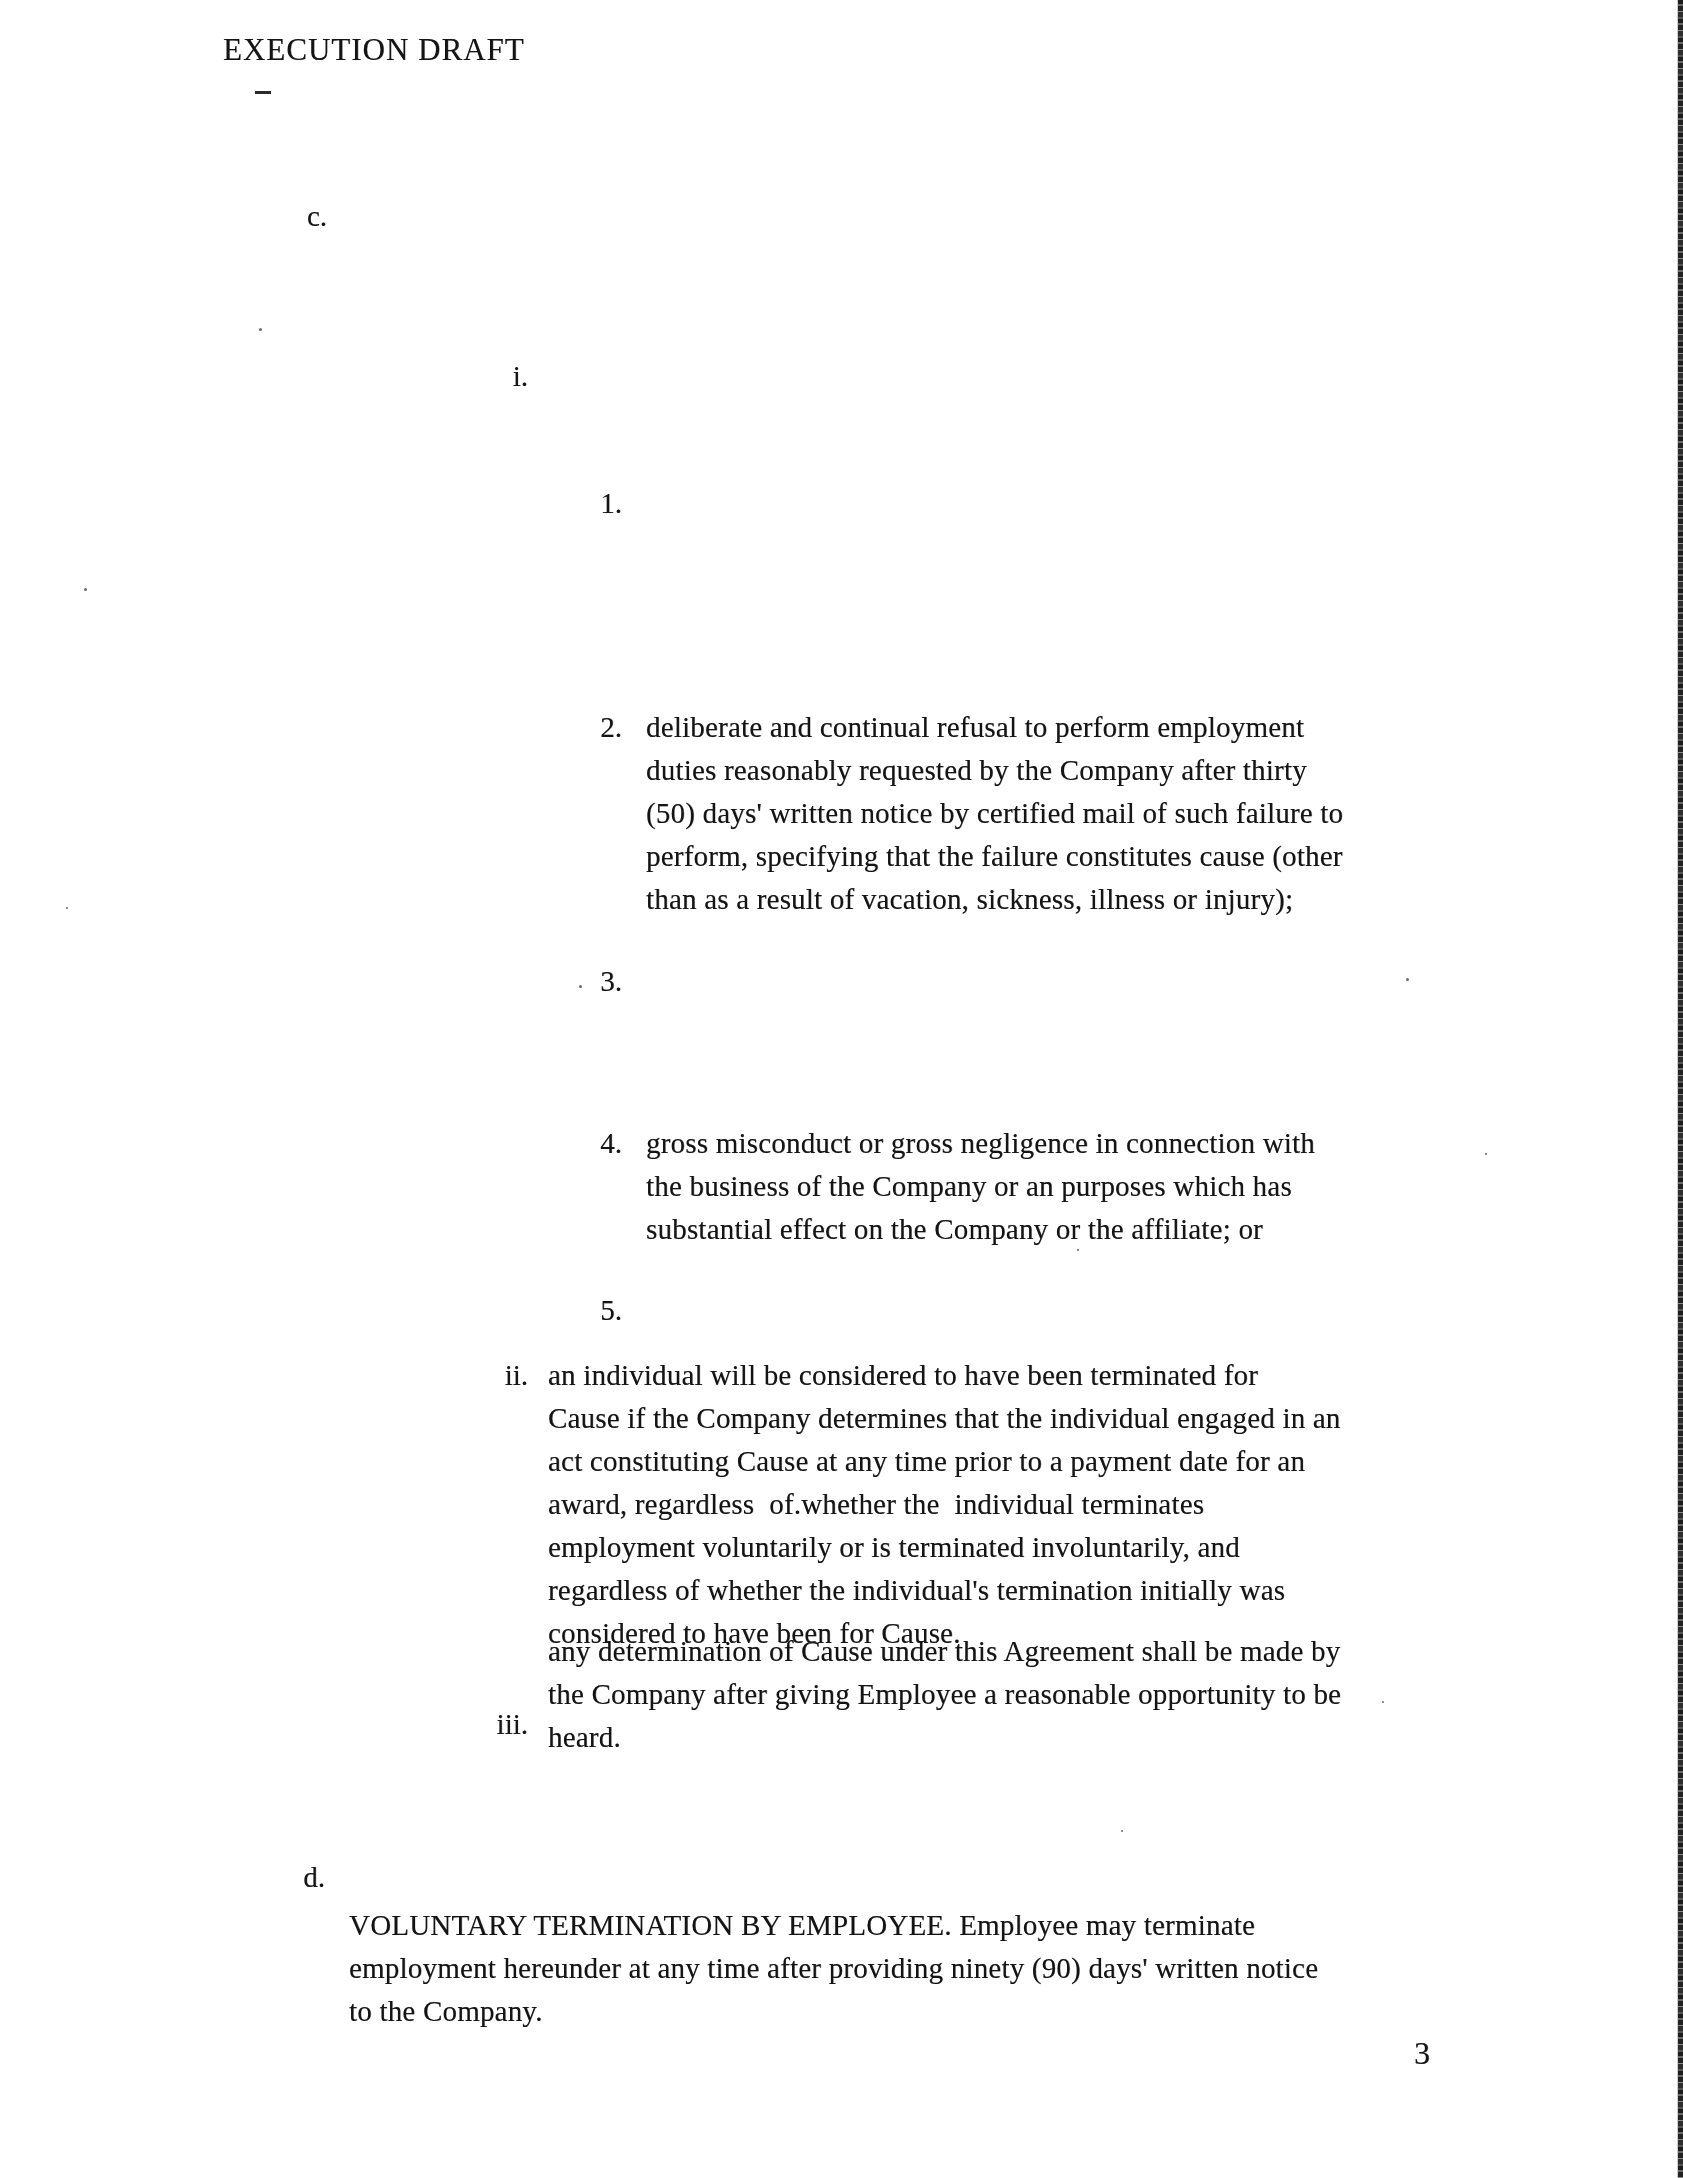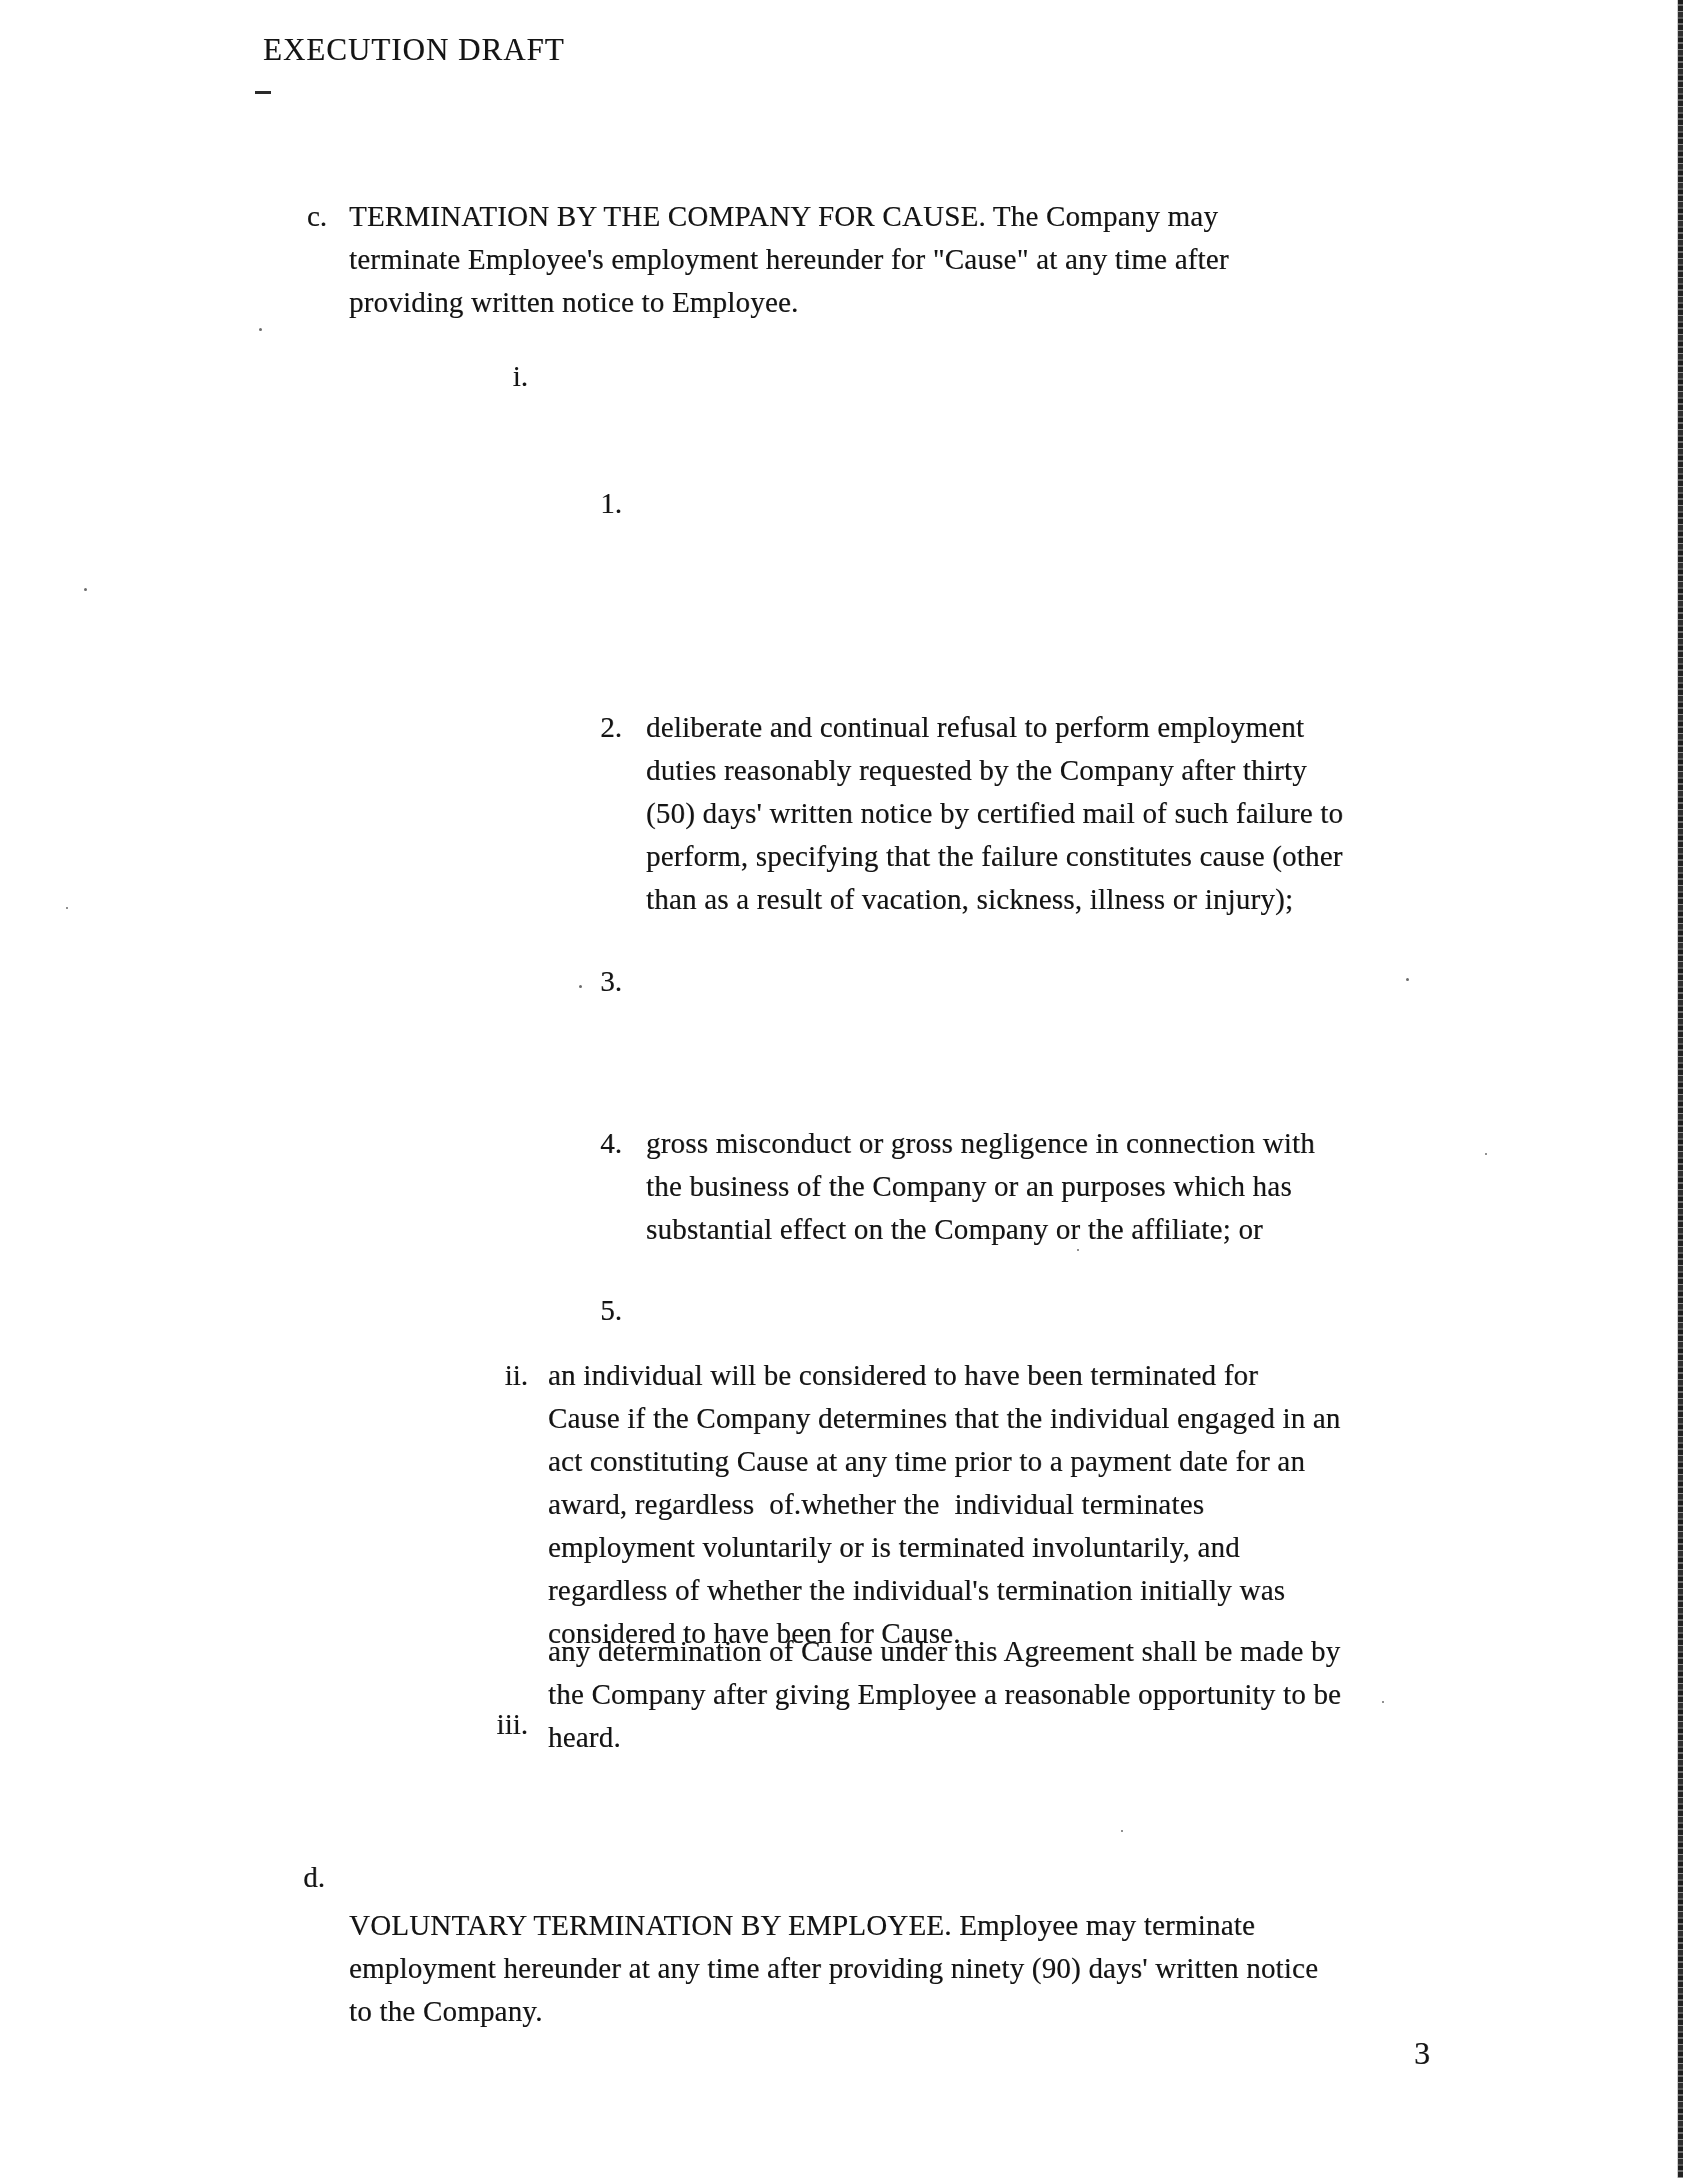--- a/index.html
+++ b/index.html
@@ -14,21 +14,20 @@
   }
   .scan-text {
     text-shadow: 0.4px 0.4px 0 rgba(20,20,20,0.45);
   }
   .hdr {
     position: absolute;
     left: 223px; top: 32px;
     font-size: 31px;
     letter-spacing: 1px;
     white-space: pre;
-    margin-left: 40px;
   }
   .hdr-dash {
     position: absolute;
     left: 255px; top: 91px;
     width: 16px; height: 3px;
     background: #2a2a2a;
   }
   .lbl {
     position: absolute;
     font-size: 29px;
@@ -97,23 +96,20 @@
 </style>
 </head>
 <body>
 
 <div class="page">
 
   <div class="hdr scan-text">EXECUTION DRAFT</div>
   <div class="hdr-dash"></div>
 
   <div class="lbl lbl-c scan-text">c.</div>
-  <div class="txt txt-c scan-text">TERMINATION BY THE COMPANY FOR CAUSE. The Company may
-terminate Employee's employment hereunder for "Cause" at any time after
-providing written notice to Employee.</div>
 
   <div class="lbl lbl-i scan-text">i.</div>
 
   <div class="lbl lbl-n1 scan-text">1.</div>
 
   <div class="lbl lbl-n2 scan-text">2.</div>
   <div class="txt txt-n2 scan-text">deliberate and continual refusal to perform employment
 duties reasonably requested by the Company after thirty
 (50) days' written notice by certified mail of such failure to
 perform, specifying that the failure constitutes cause (other

